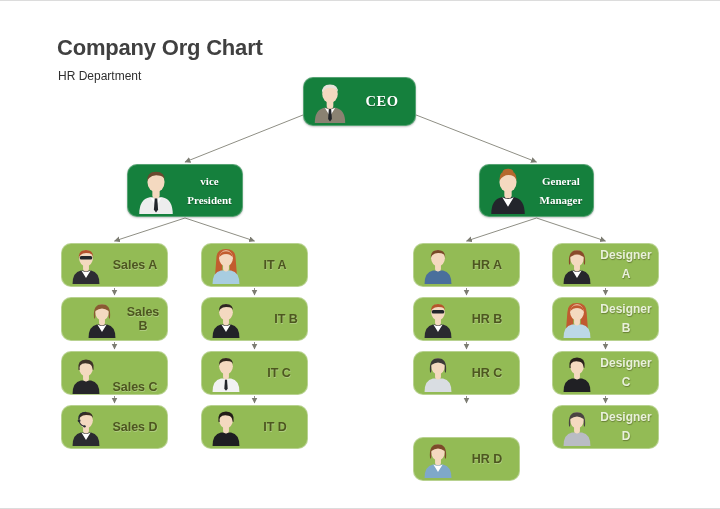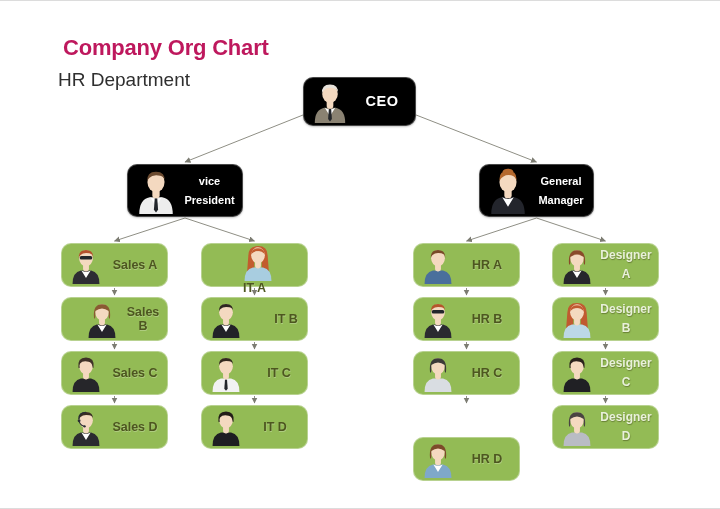--- a/index.html
+++ b/index.html
@@ -1,25 +1,25 @@
 <!DOCTYPE html>
 <html><head>
 <meta charset="utf-8">
 <style>
   html,body{margin:0;padding:0;background:#ffffff;}
   .canvas{
     position:relative;width:720px;height:509px;background:#ffffff;
     font-family:"Liberation Sans",sans-serif;overflow:hidden;box-sizing:border-box;
     border-top:1px solid #dcdcdc;border-bottom:1px solid #dcdcdc;
   }
-  .title{position:absolute;left:57px;top:34px;font-size:22px;font-weight:bold;color:#be185d;letter-spacing:-0.2px;margin-left:6px;}
-  .subtitle{position:absolute;left:58px;top:68px;font-size:19px;color:#2f2f2f;}
+  .title{position:absolute;left:57px;top:34px;font-size:22px;font-weight:bold;color:#404040;letter-spacing:-0.2px;}
+  .subtitle{position:absolute;left:58px;top:68px;font-size:12px;color:#2f2f2f;}
   #connectors{position:absolute;left:0;top:0;pointer-events:none;}
   .node{position:absolute;display:flex;align-items:center;border-radius:10px;box-sizing:border-box;}
-  .node.exec{background:#000000;border:1px solid rgba(255,255,255,0.28);box-shadow:0 1px 2px rgba(0,0,0,0.22);}
+  .node.exec{background:#15803d;border:1px solid rgba(255,255,255,0.28);box-shadow:0 1px 2px rgba(0,0,0,0.22);font-family:Liberation Serif, serif;}
   .node.team{background:#93BB55;border:1px solid rgba(255,255,255,0.35);}
   .avatar{flex:0 0 auto;margin-left:7px;display:flex;align-items:flex-end;}
   .avatar svg{display:block;}
   .label{flex:1 1 auto;text-align:center;font-weight:bold;padding:0 4px;}
   .label .line{display:block;}
   .exec .label{color:#ffffff;font-size:11px;line-height:1.68;text-shadow:0 1px 1px rgba(0,0,0,0.35);}
   .exec-ceo .label{font-size:14.5px;letter-spacing:0.5px;}
   .team.dark .label{color:#4D5620;font-size:12.5px;text-shadow:0.5px 0.5px 0 rgba(255,255,255,0.25);}
   .team.light .label{color:#E9F1DA;font-size:12px;line-height:1.55;text-shadow:0.5px 1px 1px rgba(70,80,25,0.55);}
 </style>
@@ -124,21 +124,21 @@
             <path d="M14.5 28 L20 37 L25.5 28 Q20 31.5 14.5 28 Z" fill="#FFFFFF"></path>
             <rect x="16.5" y="19" width="7" height="10" rx="3" fill="#F4D9C0"></rect>
             <ellipse cx="20" cy="13.5" rx="8.2" ry="9.5" fill="#F4D9C0"></ellipse>
             <path d="M10.5 20 Q9 4 20 4 Q31 4 29.5 20 Q28.5 22.5 28 19 L28 12 Q24 9 20 9 Q16 9 12 12 L12 19 Q11.5 22.5 10.5 20 Z" fill="#8A5A33"></path>
           </svg>
         </span>
         <span class="label">
           <span class="line">Sales B</span>
         </span>
       </div>
-      <div class="node team dark" style="left: 61px; top: 350px; width: 107px; height: 44px;">
+      <div class="node team dark" style="left: 61px; top: 350px; width: 107px; height: 44px; align-items: flex-end;">
         <span class="avatar">
           <svg viewBox="0 0 40 44" width="34" height="37">
             <path d="M4 44 Q4 30 14 28 L26 28 Q36 30 36 44 Z" fill="#26262A"></path>
             <rect x="16.5" y="19" width="7" height="10" rx="3" fill="#F4D9C0"></rect>
             <ellipse cx="20" cy="13.5" rx="8.2" ry="9.5" fill="#F4D9C0"></ellipse>
             <path d="M11 15 Q9.5 3 20 3 Q30.5 3 29 15 Q28 16.5 27.5 13 Q27 9 23 8 Q16 6.5 13 10 Q11.8 11.5 12.5 15 Q11.8 16.5 11 15 Z" fill="#3F3228"></path>
           </svg>
         </span>
         <span class="label">
           <span class="line">Sales C</span>
@@ -155,21 +155,21 @@
             <path d="M11.5 12 Q11.5 4 20 4" stroke="#2A2D33" stroke-width="1.6" fill="none"></path>
             <circle cx="11.8" cy="14" r="1.7" fill="#2A2D33"></circle>
             <path d="M12 15.5 Q14 20 18 20.5" stroke="#2A2D33" stroke-width="1.2" fill="none"></path>
             <circle cx="18.3" cy="20.6" r="1.4" fill="#2A2D33"></circle>
           </svg>
         </span>
         <span class="label">
           <span class="line">Sales D</span>
         </span>
       </div>
-      <div class="node team dark" style="left: 201px; top: 242px; width: 107px; height: 44px; flex-direction: column;">
+      <div class="node team dark" style="left: 201px; top: 242px; width: 107px; height: 44px;">
         <span class="avatar">
           <svg viewBox="0 0 40 44" width="34" height="37">
             <path d="M8.5 14 Q8.5 2.5 20 2.5 Q31.5 2.5 31.5 14 L33 34 Q28 38 24.5 36 L24.5 21 L15.5 21 L15.5 36 Q12 38 7 34 Z" fill="#C25C2E"></path>
             <path d="M4 44 Q4 30 14 28 L26 28 Q36 30 36 44 Z" fill="#A8CDE0"></path>
             <rect x="16.5" y="19" width="7" height="10" rx="3" fill="#F4D9C0"></rect>
             <ellipse cx="20" cy="13.5" rx="8.2" ry="9.5" fill="#F4D9C0"></ellipse>
             <path d="M12 12 Q13 5 20 5 Q27 5 28 12 Q24 8 20 8.5 Q16 8 12 12 Z" fill="#C25C2E"></path>
           </svg>
         </span>
         <span class="label">

